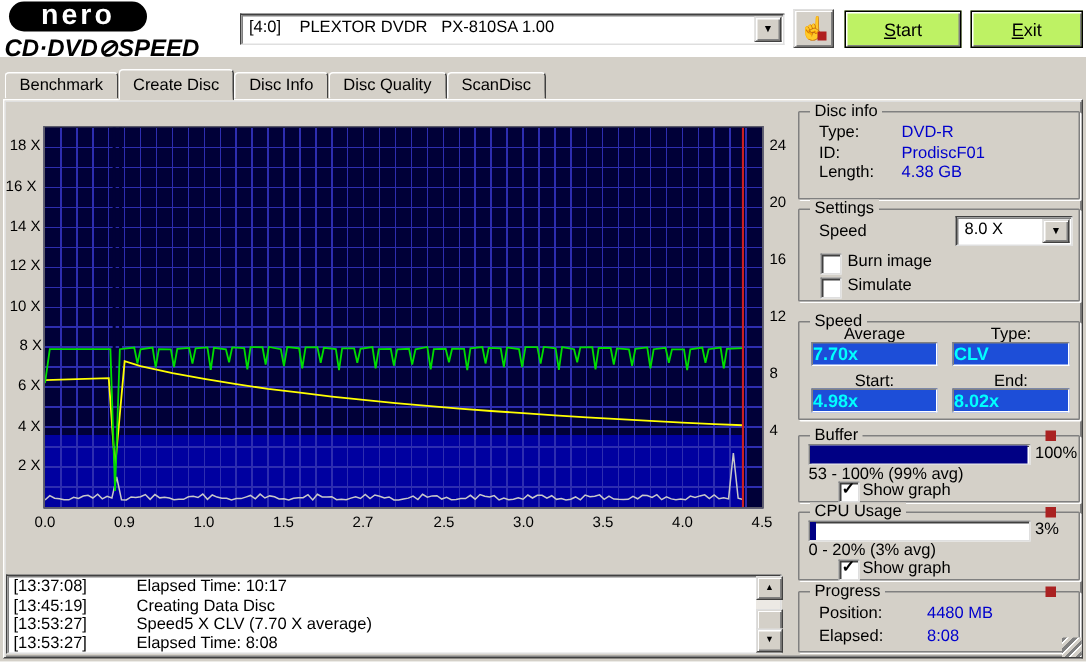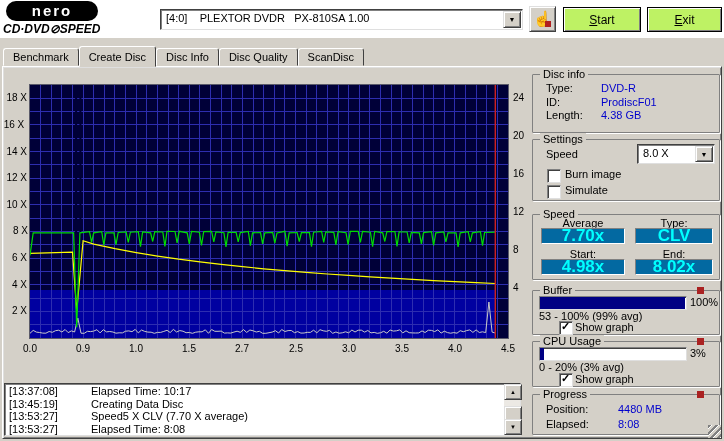--- a/index.html
+++ b/index.html
@@ -1,21 +1,21 @@
 <!DOCTYPE html>
 <html><head>
 <meta charset="utf-8">
 <style>
   html,body{margin:0;padding:0;background:#ffffff}
   #window{position:relative;width:724px;height:441px;background:#d4d0c8;font-family:"Liberation Sans",sans-serif;font-size:11px;color:#000;overflow:hidden}
 
   
   #topbar{position:absolute;left:0;top:0;width:724px;height:38px;background:#ffffff}
-  .logo-pill{position:absolute;left:6px;top:1px;width:92px;height:20px;background:#000;border-radius:11px;color:#fff;font-weight:bold;font-size:15px;line-height:20px;text-align:center;letter-spacing:2px}
-  .logo-sub{position:absolute;left:3px;top:22px;font-style:italic;font-weight:bold;font-size:12px;white-space:pre}
+  .logo-pill{position:absolute;left:6px;top:1px;width:92px;height:20px;background:#000;border-radius:11px;color:#fff;font-weight:bold;font-size:19px;line-height:20px;text-align:center;letter-spacing:2px}
+  .logo-sub{position:absolute;left:3px;top:22px;font-style:italic;font-weight:bold;font-size:16px;white-space:pre}
   .combo{position:absolute;background:#fff;border:1px solid;border-color:#404040 #dfdfdf #dfdfdf #404040;box-shadow:inset 1px 1px 0 #808080}
   #drive-combo{left:160px;top:9px;width:361px;height:19px}
   .combo-text{position:absolute;left:5px;top:2px;white-space:pre;font-size:11px}
   .combo-btn{position:absolute;right:1px;top:1px;bottom:1px;width:16px;font-size:7px;display:flex;align-items:center;justify-content:center}
   .btn3d{background:#d4d0c8;border:1px solid;border-color:#dfdfdf #404040 #404040 #dfdfdf;box-shadow:inset 1px 1px 0 #fff,inset -1px -1px 0 #808080}
   #eject-btn{position:absolute;left:529px;top:6px;width:27px;height:26px;font-size:15px;padding:0;font-family:inherit;cursor:default}
   .hand{color:#c08818}
   #eject-btn .mini-red{position:absolute;right:4px;bottom:4px;width:6px;height:6px;background:#b02020}
   .push{position:absolute;border:1px solid #000;background:#bef264;box-shadow:inset 1px 1px 0 #fff,inset -1px -1px 0 #808080;font-size:12px;font-family:Liberation Sans, sans-serif;padding:0;cursor:default}
   #start-btn{left:563px;top:7px;width:78px;height:25px}
@@ -47,21 +47,21 @@
   #disc-info-rows{position:absolute;left:13px;top:7px;right:6px}
   .di-row{display:flex;height:13.5px;line-height:13px}
   .di-label{width:55px}
   .blue{color:#0000cc}
   .s-label{position:absolute;left:13px;top:8px}
   #speed-combo{left:104px;top:4px;width:76px;height:18px}
   .checkbox{position:absolute;width:12px;height:12px;background:#fff;border:1px solid;border-color:#808080 #dfdfdf #dfdfdf #808080;box-shadow:inset 1px 1px 0 #404040}
   .checkbox.checked::after{content:"✓";position:absolute;left:1px;top:-2px;font-size:11px;font-weight:bold;line-height:12px}
   .cb-label{position:absolute}
   .hdr{position:absolute;text-align:center}
-  .lcd{position:absolute;height:16px;background:#0369a1;color:#00ffff;font-weight:bold;font-size:17px;line-height:14px;text-align:center;border:1px solid;border-color:#808080 #fff #fff #808080;box-sizing:border-box}
+  .lcd{position:absolute;height:16px;background:#1d4ed8;color:#00ffff;font-weight:bold;font-size:12px;line-height:14px;text-align:left;border:1px solid;border-color:#808080 #fff #fff #808080;box-sizing:border-box}
   .pbar{position:absolute;width:146px;height:12px;background:#fff;border:1px solid;border-color:#808080 #dfdfdf #dfdfdf #808080;box-shadow:inset 1px 1px 0 #404040}
   .pbar-fill{height:100%;background:#000084;width:0}
   .plabel{position:absolute}
   .rangetext{position:absolute}
   .p-label{position:absolute}
   .p-value{position:absolute}
 
   
   #log{position:absolute;left:4px;top:383px;width:517px;height:53px;background:#fff;border:1px solid;border-color:#404040 #dfdfdf #dfdfdf #404040;box-shadow:inset 1px 1px 0 #808080;box-sizing:border-box}
   #log-rows{position:absolute;left:2px;top:1px;right:17px;overflow:hidden;height:50px}

